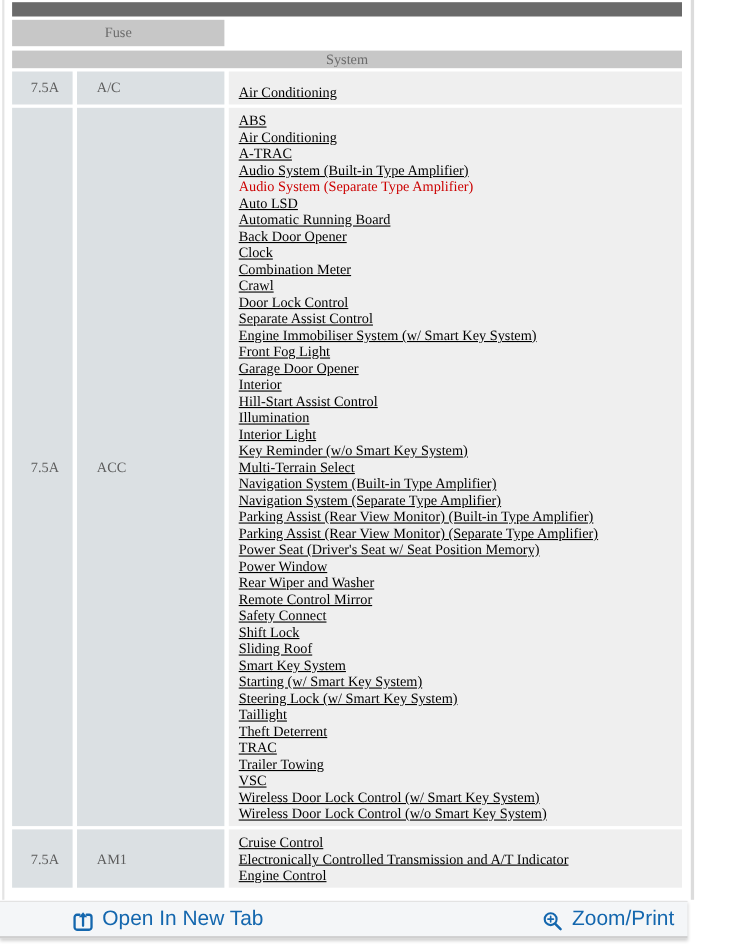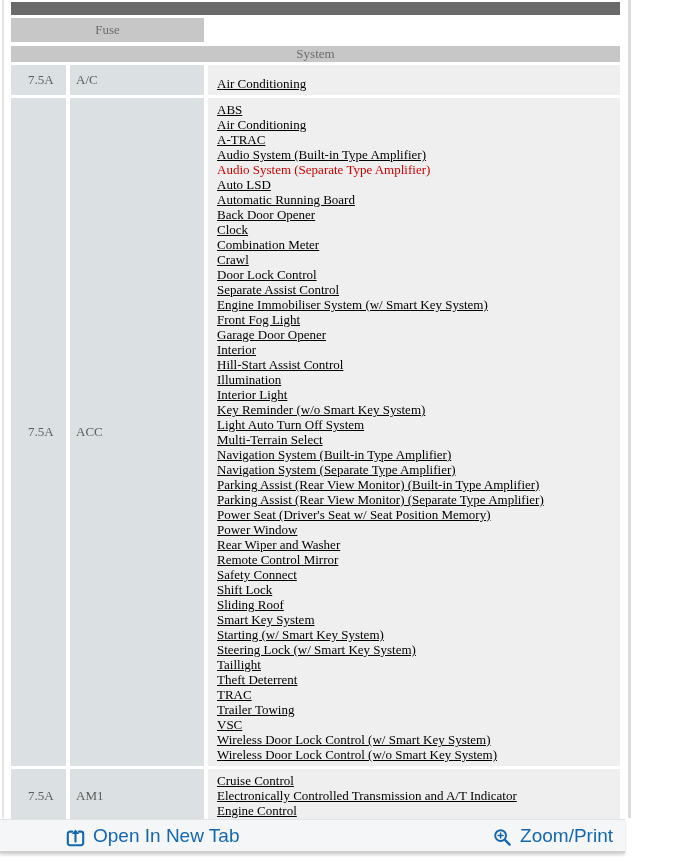--- a/index.html
+++ b/index.html
@@ -35,21 +35,21 @@
   }
   .hdr-fuse{width:193px;}
   .hdr-system{flex:1;}
   .body-row{display:flex;gap:4px;margin-bottom:3px;}
   .cell-amp{
     width:55px;background:var(--fuse-cell-bg,#dbe0e3);color:#5d5d5d;
     font-size:13px;display:flex;align-items:center;padding-left:17px;
   }
   .cell-name{
     width:134px;background:var(--fuse-cell-bg,#dbe0e3);color:#5d5d5d;
-    font-size:13px;display:flex;align-items:center;padding-left:6px;
+    font-size:13px;display:flex;align-items:center;padding-left:18px;
   }
   .cell-systems{
     flex:1;background:var(--system-cell-bg,#efefef);
     padding:4px 8px 4px 9px;min-height:30px;
     display:flex;flex-direction:column;justify-content:flex-end;
   }
   .sys-line{line-height:15px;font-size:13px;}
   .sys-link{color:var(--link-black,#000);text-decoration:underline;cursor:pointer;}
   .sys-red{color:var(--highlight-red,#cc0000);text-decoration:none;}
   .footer{
@@ -112,21 +112,20 @@
             <div class="sys-line"><a class="sys-link" href="#">Door Lock Control</a></div>
             <div class="sys-line"><a class="sys-link" href="#">Separate Assist Control</a></div>
             <div class="sys-line"><a class="sys-link" href="#">Engine Immobiliser System (w/ Smart Key System)</a></div>
             <div class="sys-line"><a class="sys-link" href="#">Front Fog Light</a></div>
             <div class="sys-line"><a class="sys-link" href="#">Garage Door Opener</a></div>
             <div class="sys-line"><a class="sys-link" href="#">Interior</a></div>
             <div class="sys-line"><a class="sys-link" href="#">Hill-Start Assist Control</a></div>
             <div class="sys-line"><a class="sys-link" href="#">Illumination</a></div>
             <div class="sys-line"><a class="sys-link" href="#">Interior Light</a></div>
             <div class="sys-line"><a class="sys-link" href="#">Key Reminder (w/o Smart Key System)</a></div>
-            <div class="sys-line"><a class="sys-link" href="#">Light Auto Turn Off System</a></div>
             <div class="sys-line"><a class="sys-link" href="#">Multi-Terrain Select</a></div>
             <div class="sys-line"><a class="sys-link" href="#">Navigation System (Built-in Type Amplifier)</a></div>
             <div class="sys-line"><a class="sys-link" href="#">Navigation System (Separate Type Amplifier)</a></div>
             <div class="sys-line"><a class="sys-link" href="#">Parking Assist (Rear View Monitor) (Built-in Type Amplifier)</a></div>
             <div class="sys-line"><a class="sys-link" href="#">Parking Assist (Rear View Monitor) (Separate Type Amplifier)</a></div>
             <div class="sys-line"><a class="sys-link" href="#">Power Seat (Driver's Seat w/ Seat Position Memory)</a></div>
             <div class="sys-line"><a class="sys-link" href="#">Power Window</a></div>
             <div class="sys-line"><a class="sys-link" href="#">Rear Wiper and Washer</a></div>
             <div class="sys-line"><a class="sys-link" href="#">Remote Control Mirror</a></div>
             <div class="sys-line"><a class="sys-link" href="#">Safety Connect</a></div>

